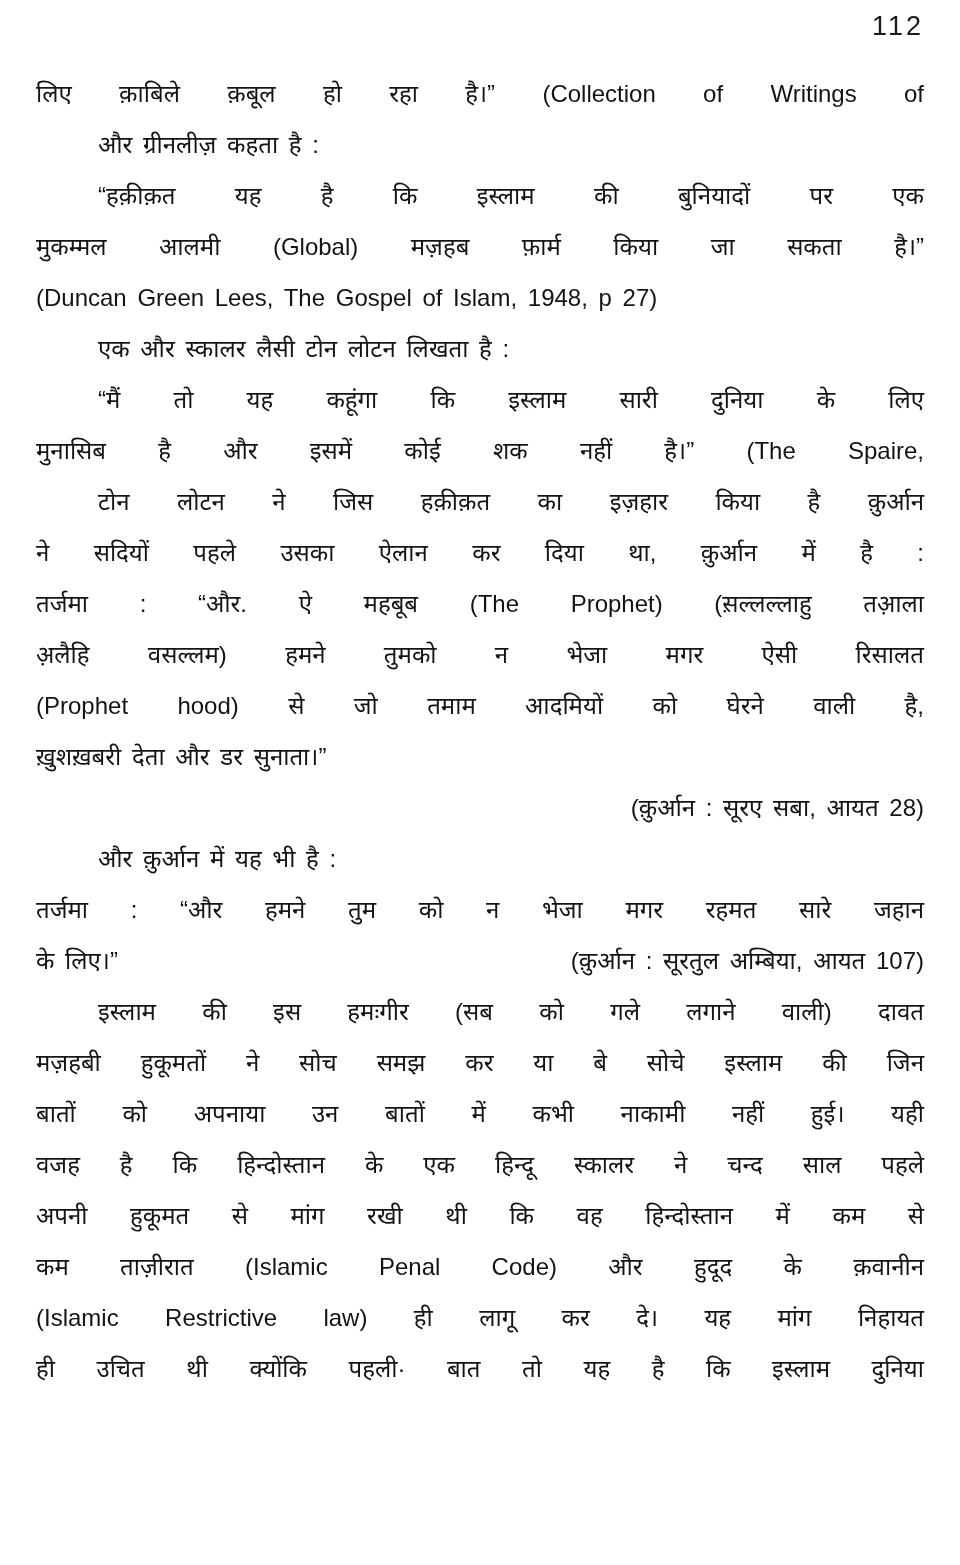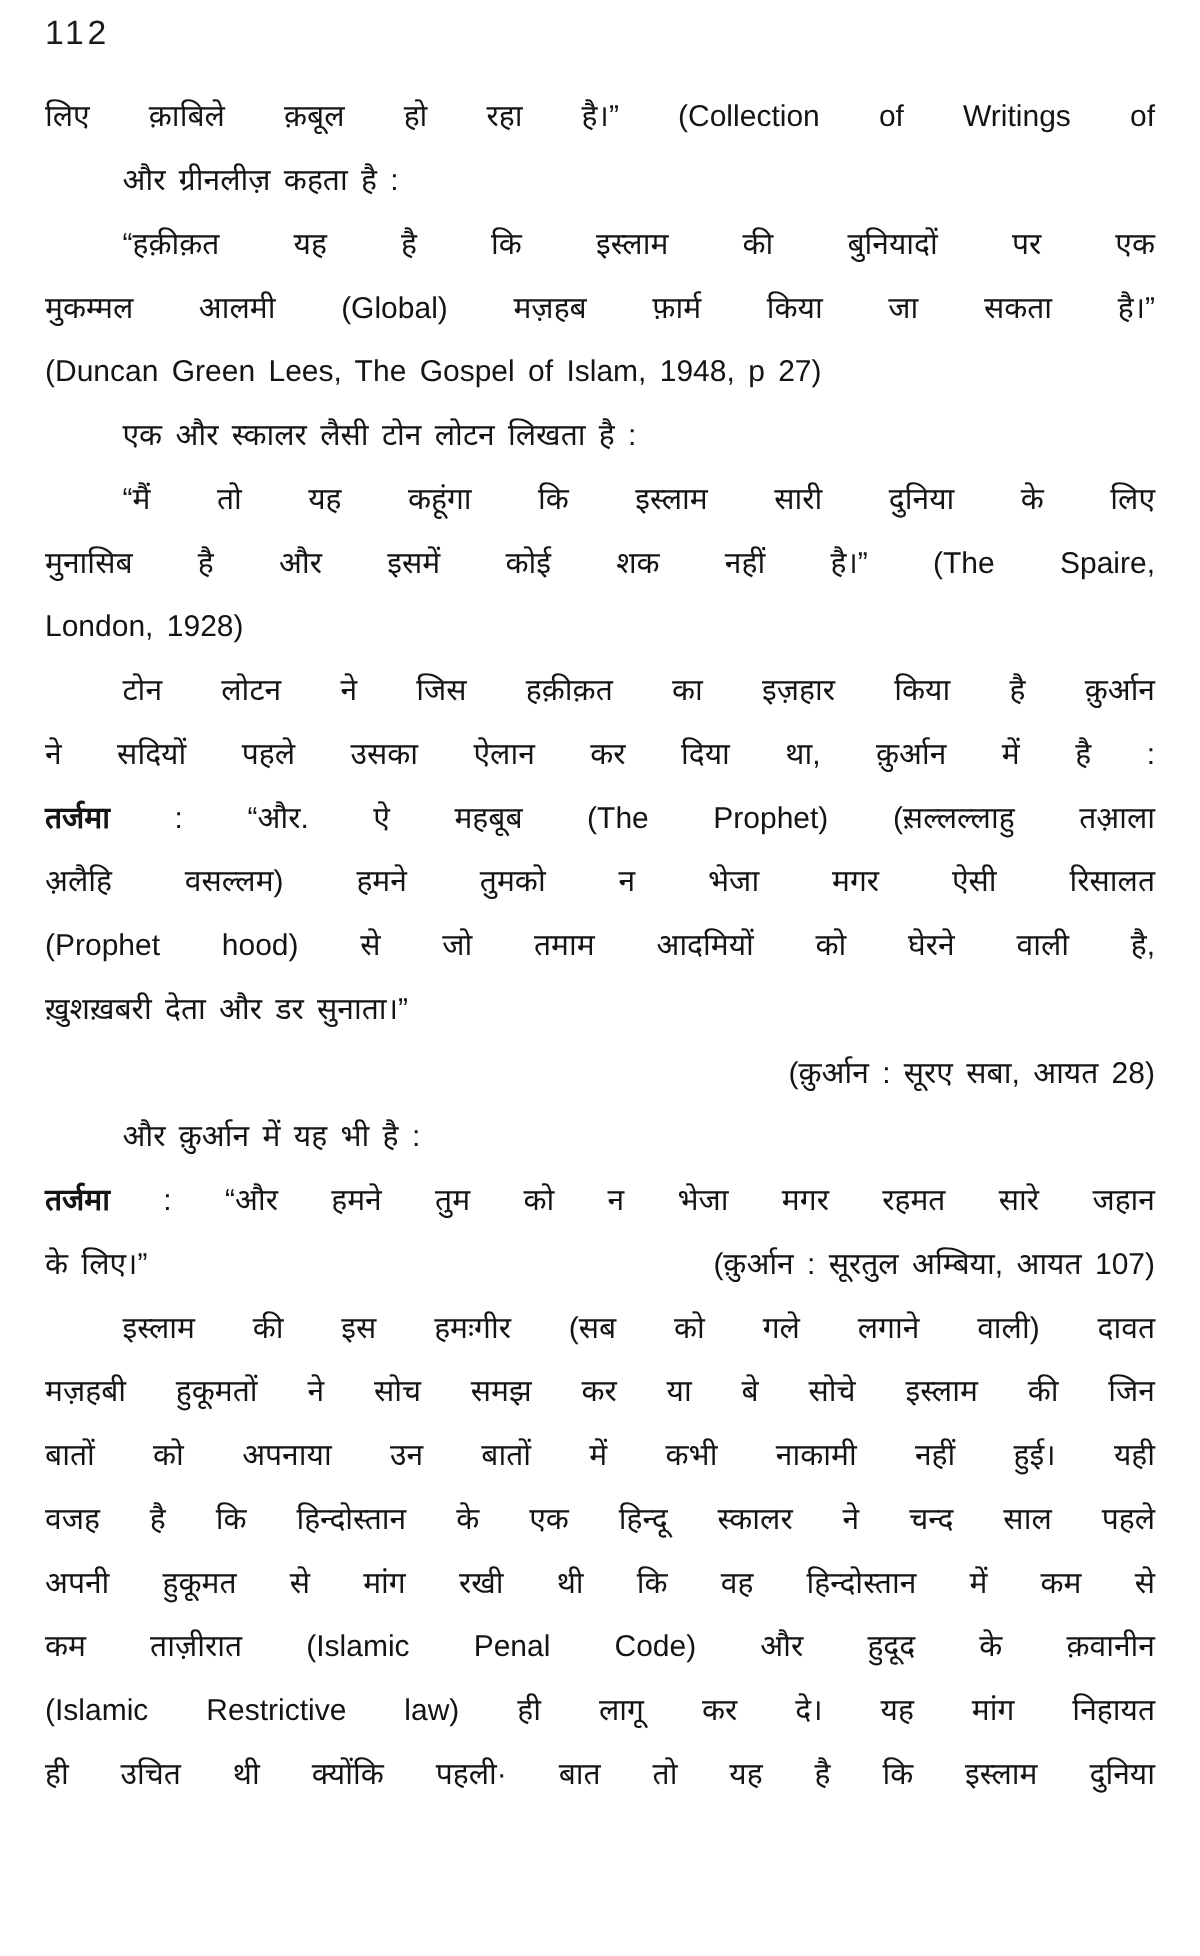--- a/index.html
+++ b/index.html
@@ -12,21 +12,21 @@
     height: 1565px;
     color: #111111;
     font-family: "Liberation Sans", sans-serif;
     overflow: hidden;
   }
   .page {
     padding: 8px 36px 0 36px;
     box-sizing: border-box;
   }
   .page-number {
-    text-align: left;
+    text-align: right;
     font-size: 27px;
     line-height: 36px;
     letter-spacing: 3px;
     margin-bottom: 24px;
     color: #1a1a1a;
   }
   .line {
     font-size: 24px;
     line-height: 51px;
     color: #141414;
@@ -39,38 +39,37 @@
     -moz-text-align-last: justify;
     text-justify: inter-word;
   }
   .ind { text-indent: 62px; }
   .right { text-align: right; }
   .split {
     display: flex;
     justify-content: space-between;
     align-items: baseline;
   }
-  .bold { font-weight: bold; }
+  .bold { font-weight: normal; }
 </style>
 </head>
 <body>
 
 <div class="page">
 
   <div class="page-number">112</div>
 
   <div class="line jf">लिए क़ाबिले क़बूल हो रहा है।” (Collection of Writings of</div>
   <div class="line ind">और ग्रीनलीज़ कहता है :</div>
   <div class="line ind jf">“हक़ीक़त यह है कि इस्लाम की बुनियादों पर एक</div>
   <div class="line jf">मुकम्मल आलमी (Global) मज़हब फ़ार्म किया जा सकता है।”</div>
   <div class="line">(Duncan Green Lees, The Gospel of Islam, 1948, p 27)</div>
   <div class="line ind">एक और स्कालर लैसी टोन लोटन लिखता है :</div>
   <div class="line ind jf">“मैं तो यह कहूंगा कि इस्लाम सारी दुनिया के लिए</div>
   <div class="line jf">मुनासिब है और इसमें कोई शक नहीं है।” (The Spaire,</div>
-  <div class="line">London, 1928)</div>
   <div class="line ind jf">टोन लोटन ने जिस हक़ीक़त का इज़हार किया है क़ुर्आन</div>
   <div class="line jf">ने सदियों पहले उसका ऐलान कर दिया था, क़ुर्आन में है :</div>
 
   <div class="line jf">
     <span class="bold">तर्जमा</span><span> : “और. ऐ महबूब (The Prophet) (स़ल्लल्लाहु तआ़ला</span>
   </div>
 
   <div class="line jf">अ़लैहि वसल्लम) हमने तुमको न भेजा मगर ऐसी रिसालत</div>
   <div class="line jf">(Prophet hood) से जो तमाम आदमियों को घेरने वाली है,</div>
   <div class="line">ख़ुशख़बरी देता और डर सुनाता।”</div>

